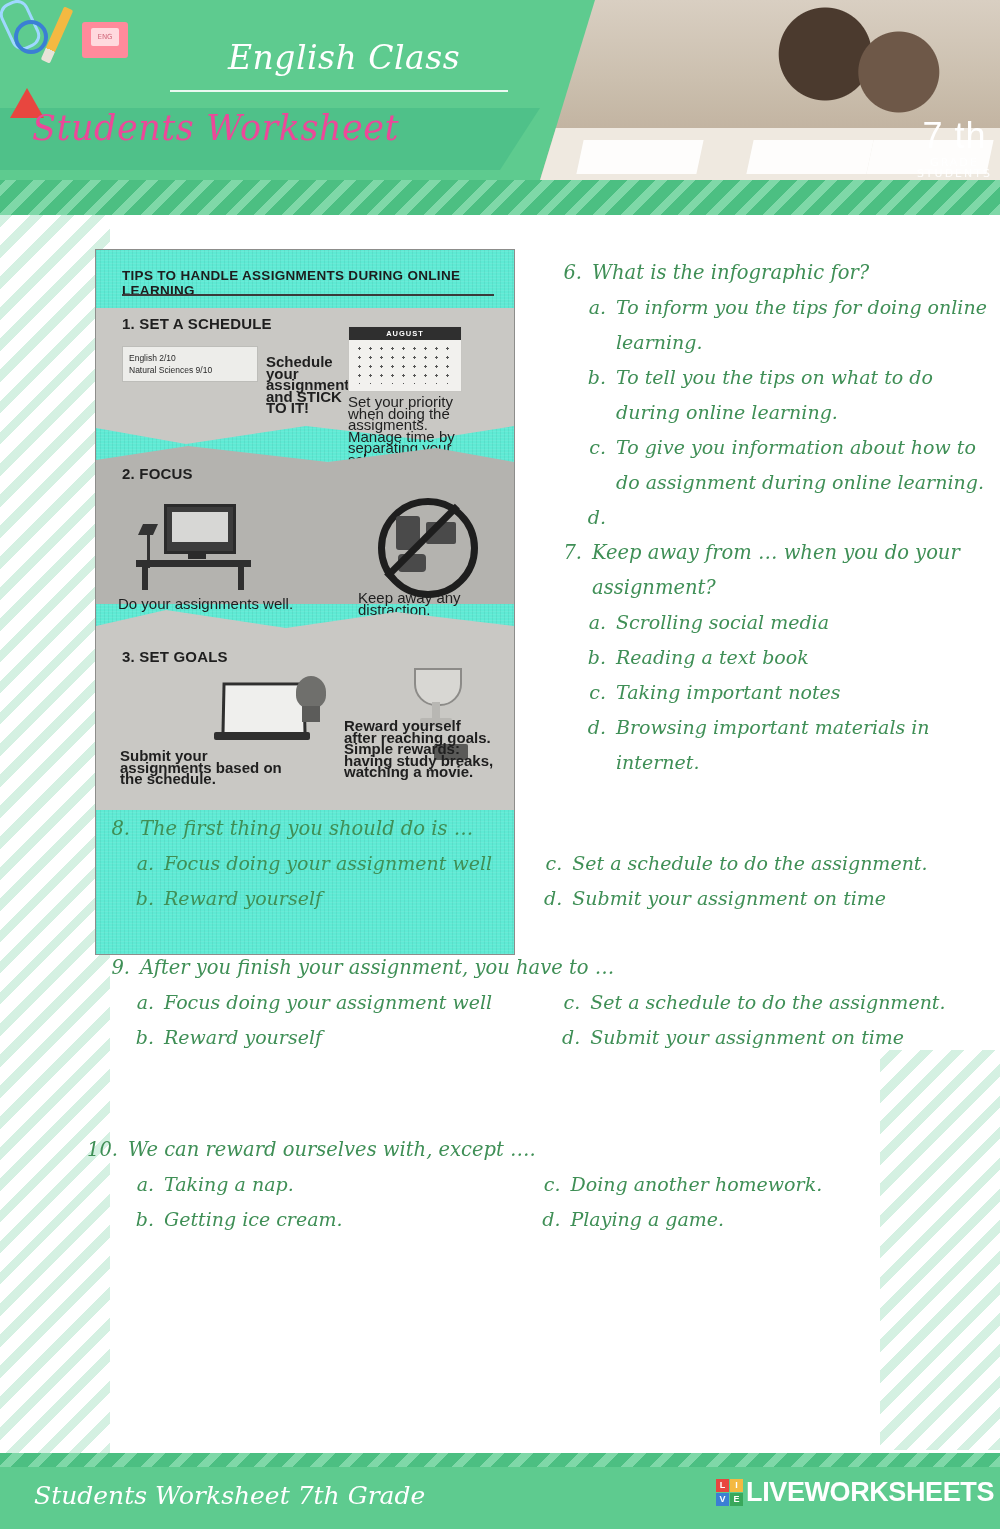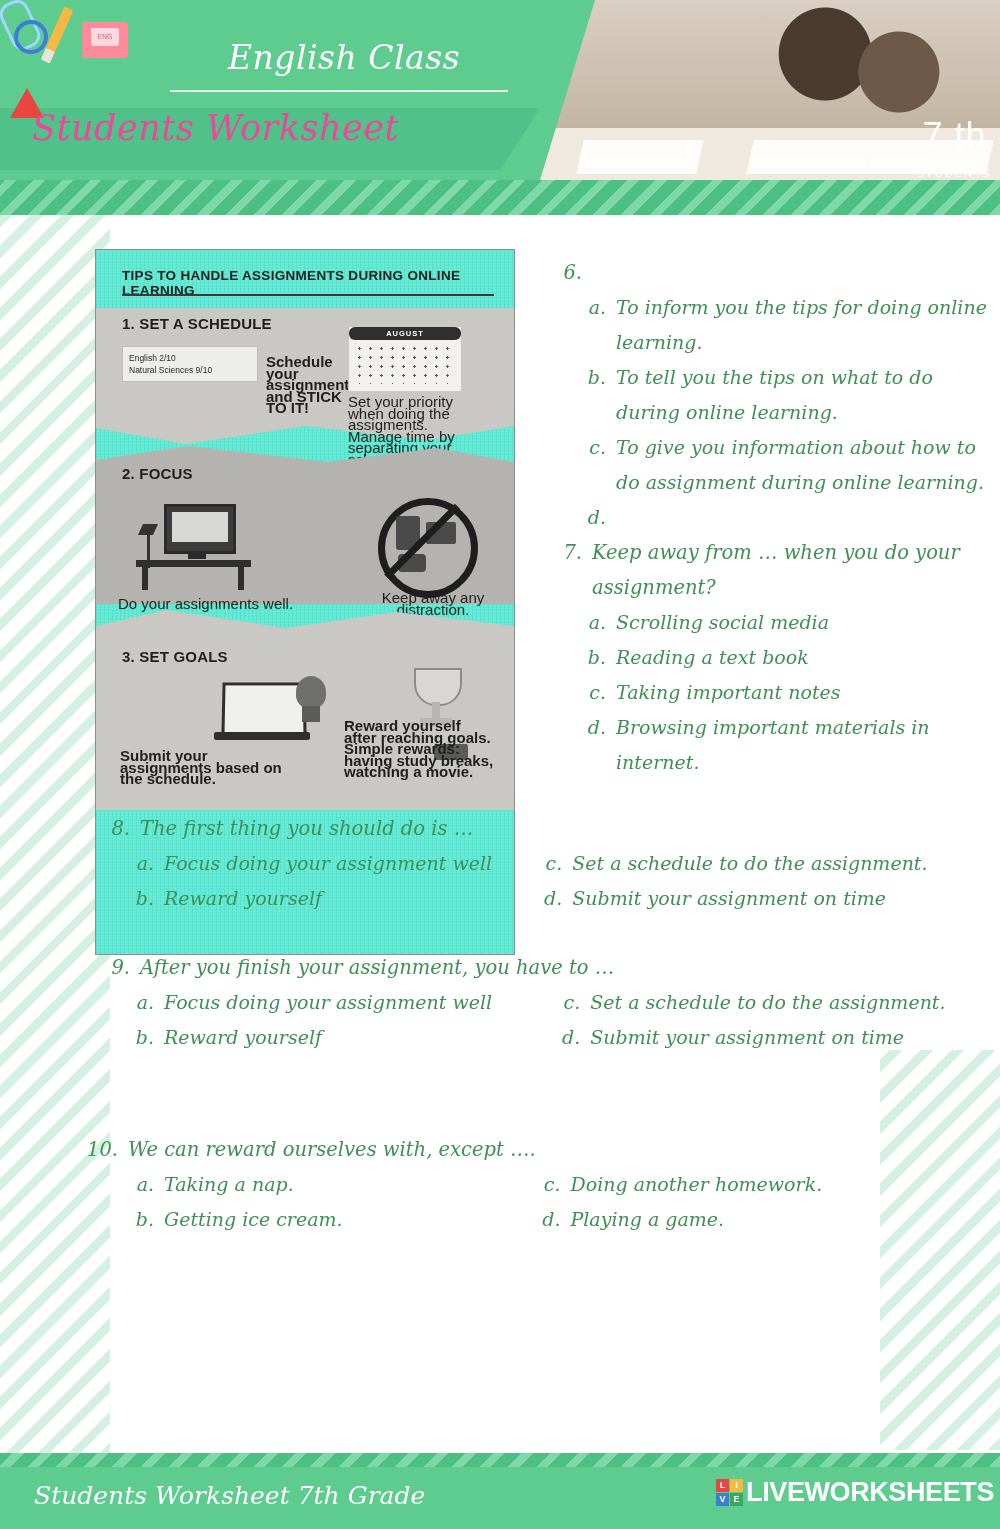--- a/index.html
+++ b/index.html
@@ -135,21 +135,21 @@
   .sec-title{font-size:13px;font-weight:bold;letter-spacing:.2px;}
   .note-card{
     position:absolute;background:#ededea;border:1px solid #bdbdb9;
     font-size:8.5px;line-height:12px;padding:5px 6px;color:#2a2a2a;
   }
   .cal{
     position:absolute;left:252px;top:76px;width:112px;height:64px;background:#f2f1ee;
     border:1px solid #c7c6c2;
   }
   .cal-top{height:13px;background:#2f2f2f;color:#fff;font-size:7.5px;font-weight:bold;
-    text-align:center;line-height:13px;letter-spacing:1px;border-radius:6px;}
+    text-align:center;line-height:13px;letter-spacing:1px;}
   .cal-dots{
     margin:4px 5px;height:40px;
     background:
       radial-gradient(circle,#555 1.1px,transparent 1.2px) 0 0/11px 9px;
   }
   .txt{position:absolute;font-size:15px;line-height:11.5px;color:#1f1f1f;}
   .sec2{
     position:absolute;left:0;top:196px;width:418px;height:158px;background:#b4b3af;
     clip-path:polygon(0 14px,92px 0,232px 16px,340px 2px,418px 16px,418px 158px,0 158px);
   }
@@ -317,21 +317,21 @@
       <div class="desk-leg" style="left:6px;"></div>
       <div class="desk-leg" style="left:102px;"></div>
     </div>
     <div class="txt" style="left:22px;top:348px;width:180px;">Do your assignments well.</div>
 
     <div class="no-circle"></div>
     <div class="phone-ic"></div>
     <div class="tv-ic"></div>
     <div class="chat-ic"></div>
     <div class="no-slash"></div>
-    <div class="txt" style="left:262px;top:342px;width:150px;text-align:center;">Keep away any distraction.</div>
+    <div class="txt" style="left:262px;top:342px;width:150px;">Keep away any distraction.</div>
 
     <div class="sec3"></div>
     <div class="txt sec-title" style="left:26px;top:388px;margin-top:13px;">3. SET GOALS</div>
 
     <div class="laptop">
       <div class="lap-screen"></div>
         <div class="lap-base"></div>
     </div>
     <div class="plant">
         <b></b>
@@ -346,20 +346,21 @@
     </div>
     <div class="rwd-box"></div>
     <div class="txt" style="left:248px;top:470px;width:150px;font-weight:bold;">Reward yourself after reaching goals. Simple rewards: having study breaks, watching a movie.</div>
   </div>
 
   <div class="qright">
 
     <div>
       <div class="row q">
         <div class="num">6.</div>
+        <div class="txtcol">What is the infographic for?</div>
       </div>
       <div class="row opt indent-a">
         <div class="let">a.</div>
         <div class="txtcol">To inform you the tips for doing online learning.</div>
       </div>
       <div class="row opt indent-a">
         <div class="let">b.</div>
         <div class="txtcol">To tell you the tips on what to do during online learning.</div>
       </div>
       <div class="row opt indent-a">

